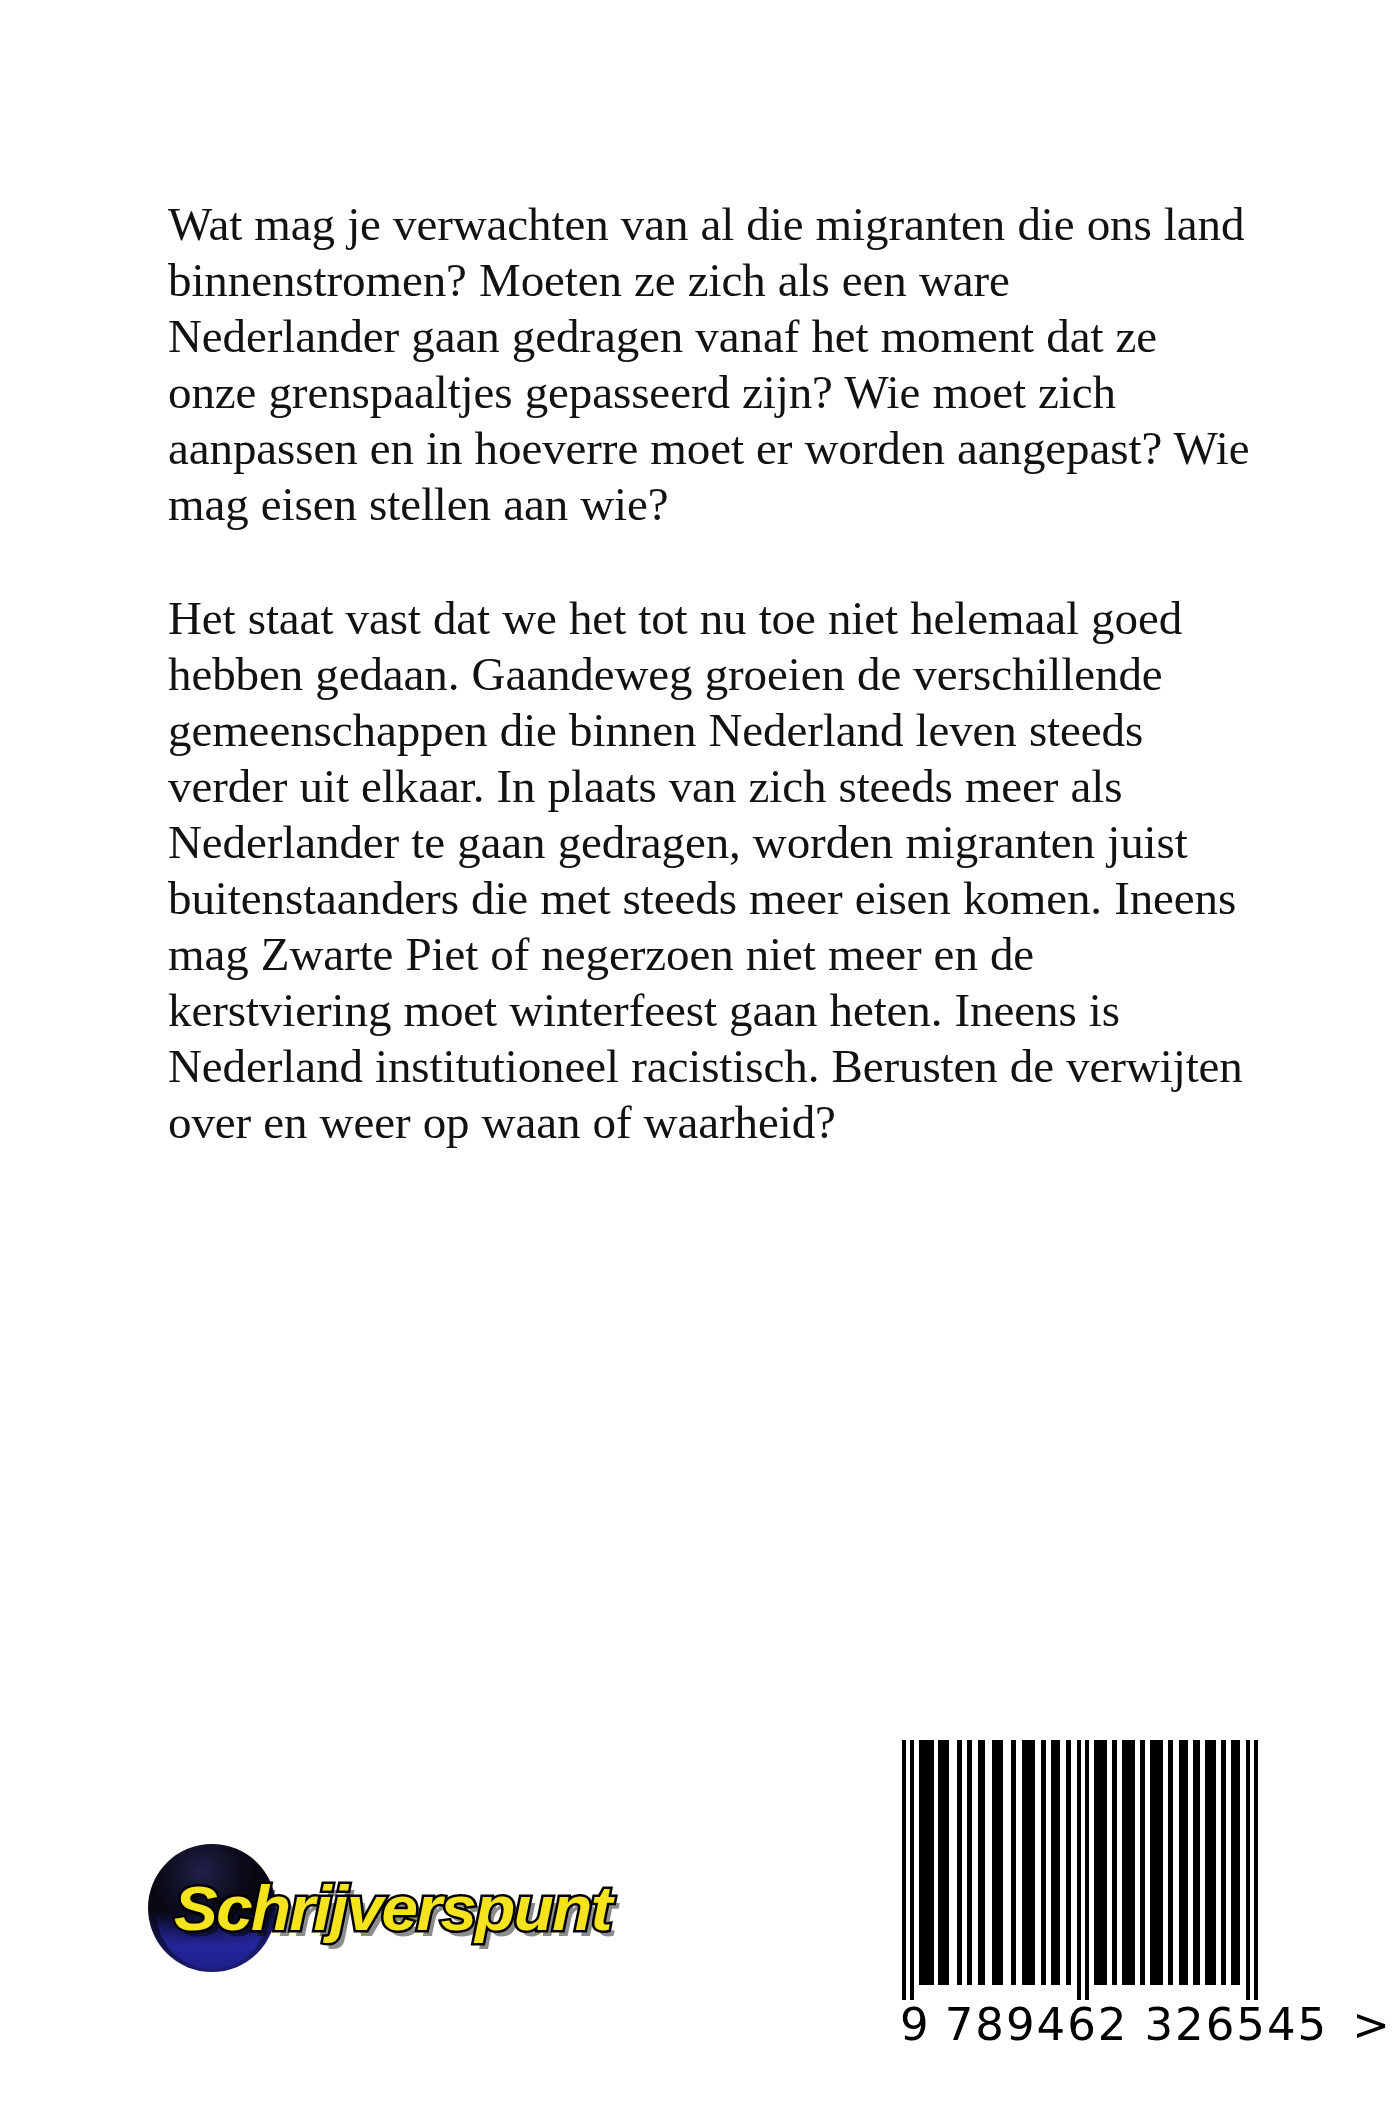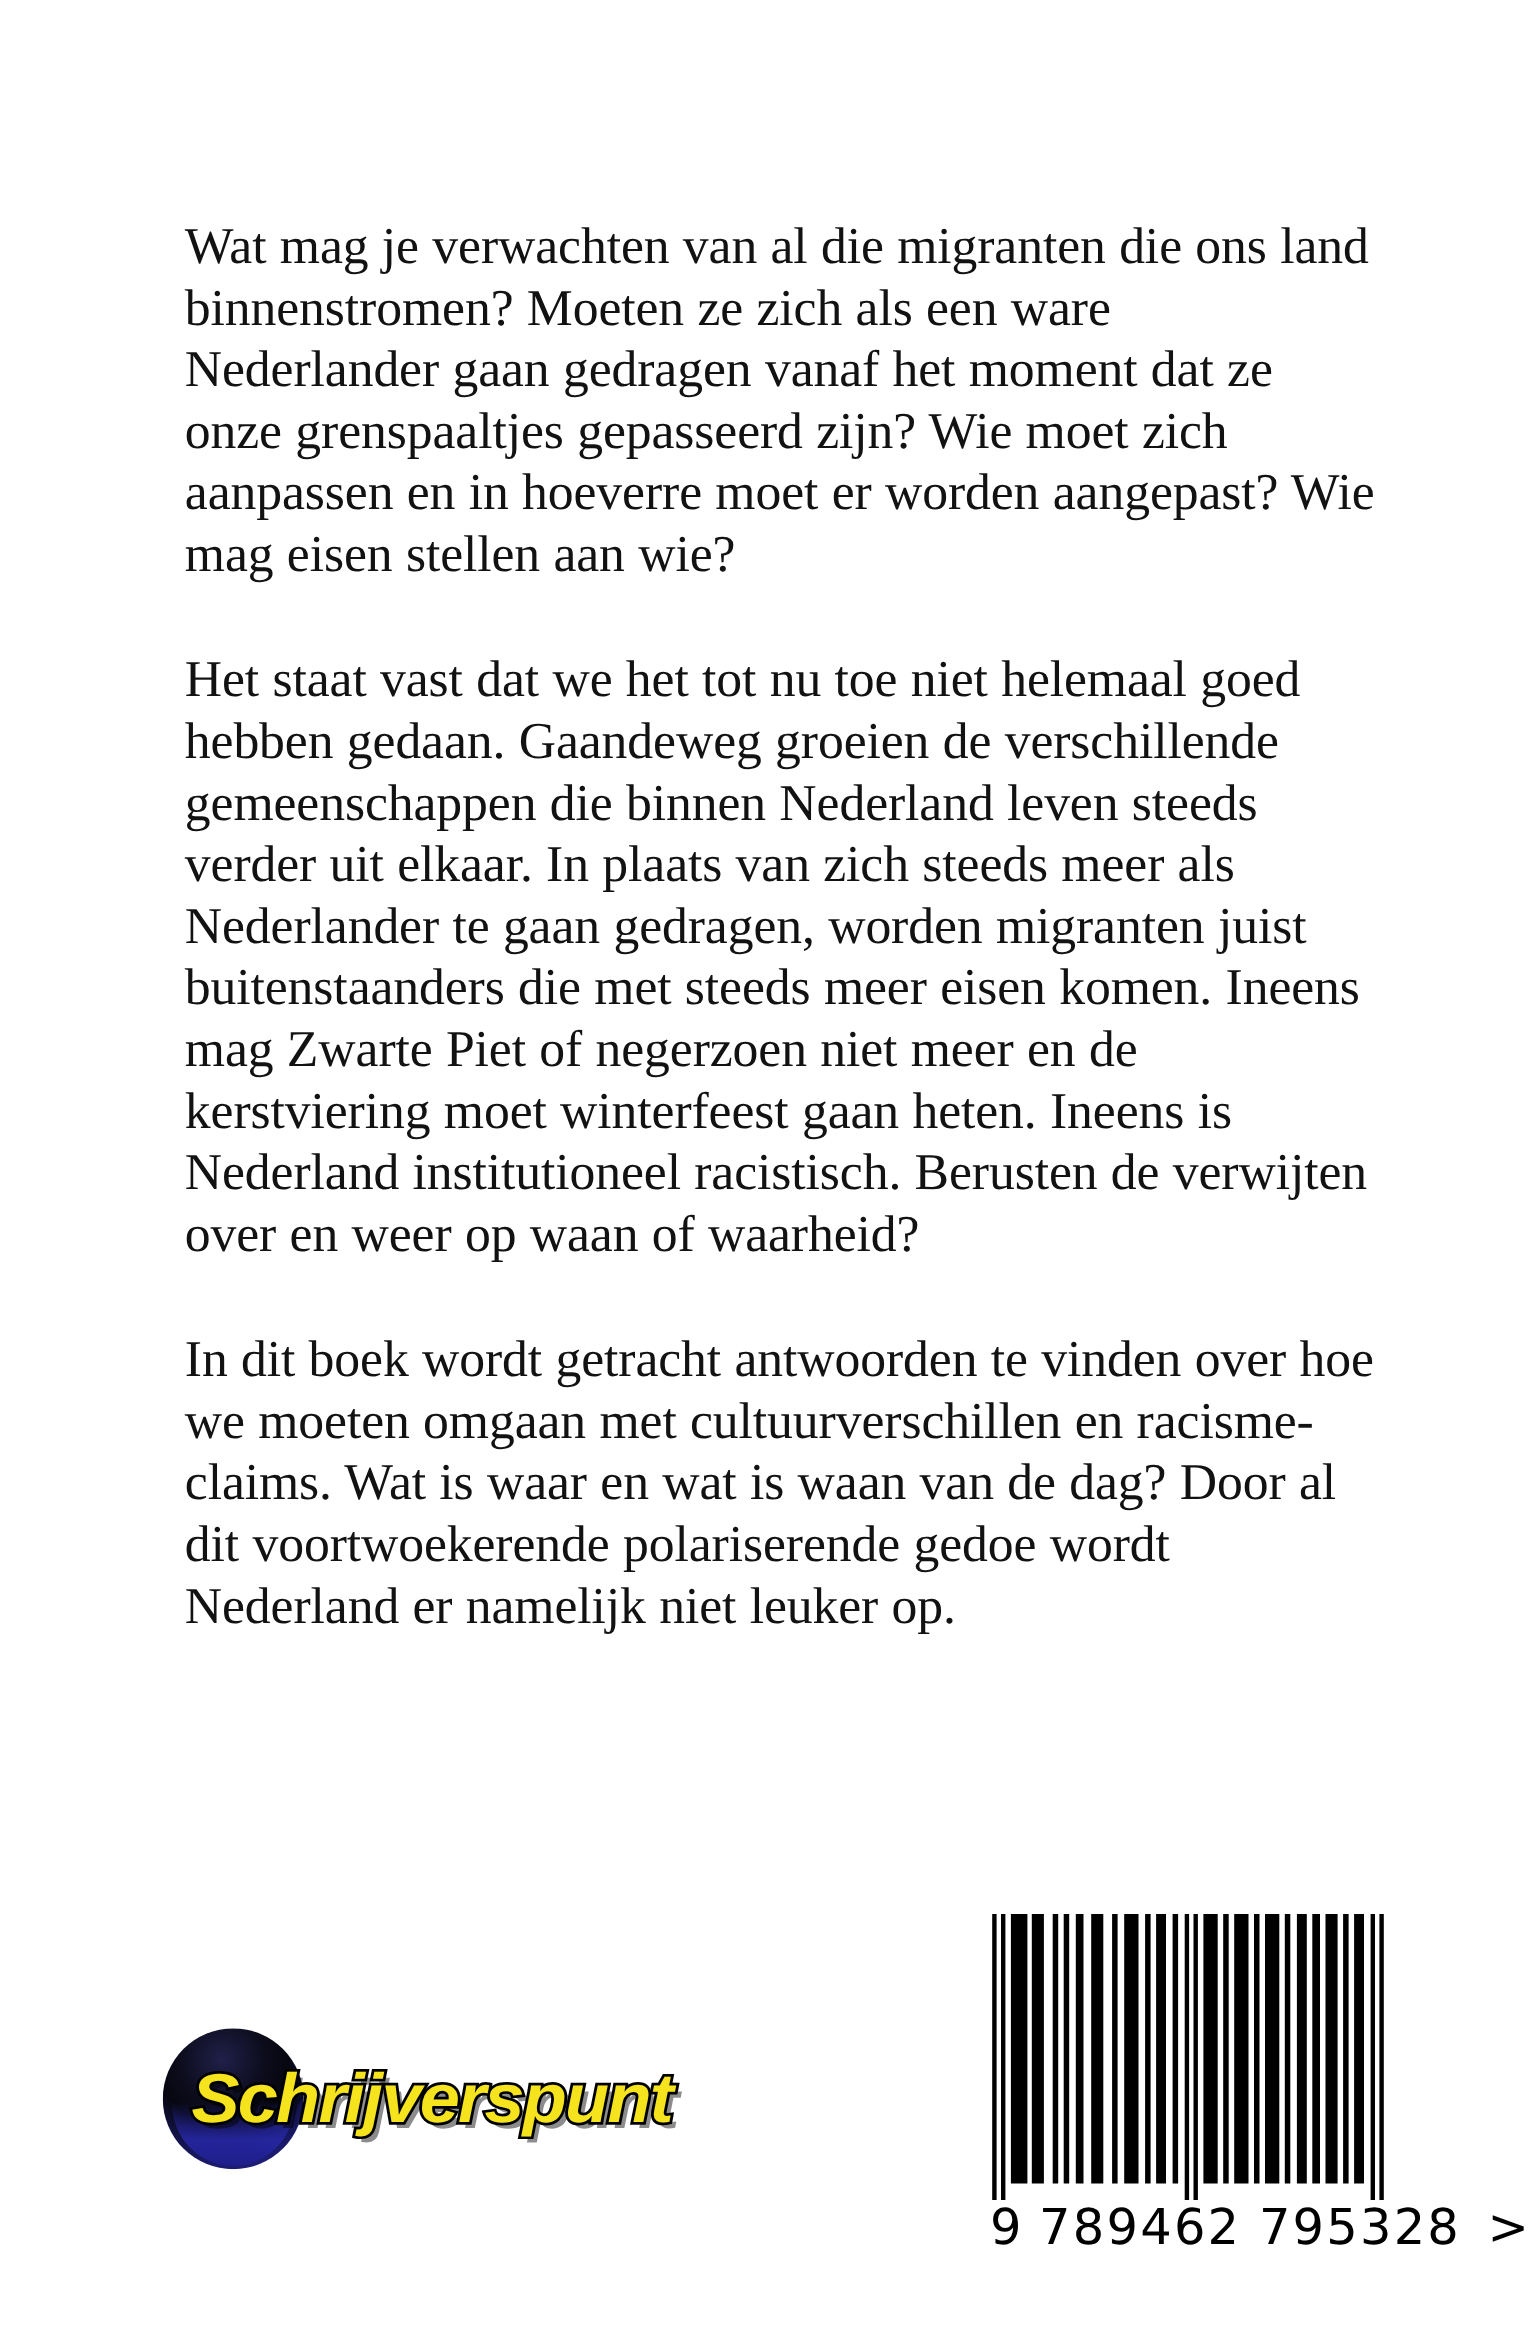--- a/index.html
+++ b/index.html
@@ -111,21 +111,20 @@
   #barcode-digits .lead { margin-right: 14px; }
   #barcode-digits .grp { margin-right: 16px; }
   #barcode-digits .tail { margin-left: 8px; }
 </style>
 </head>
 <body>
 
 <div id="blurb">
   <p class="para">Wat mag je verwachten van al die migranten die ons land binnenstromen? Moeten ze zich als een ware Nederlander gaan gedragen vanaf het moment dat ze onze grenspaaltjes gepasseerd zijn? Wie moet zich aanpassen en in hoeverre moet er worden aangepast? Wie mag eisen stellen aan wie?</p>
   <p class="para">Het staat vast dat we het tot nu toe niet helemaal goed hebben gedaan. Gaandeweg groeien de verschillende gemeenschappen die binnen Nederland leven steeds verder uit elkaar. In plaats van zich steeds meer als Nederlander te gaan gedragen, worden migranten juist buitenstaanders die met steeds meer eisen komen. Ineens mag Zwarte Piet of negerzoen niet meer en de kerstviering moet winterfeest gaan heten. Ineens is Nederland institutioneel racistisch. Berusten de verwijten over en weer op waan of waarheid?</p>
-  <p class="para">In dit boek wordt getracht antwoorden te vinden over hoe we moeten omgaan met cultuurverschillen en racisme-claims. Wat is waar en wat is waan van de dag? Door al dit voortwoekerende polariserende gedoe wordt Nederland er namelijk niet leuker op.</p>
 </div>
 
 <div id="publisher-logo">
   <div id="logo-disc"></div>
   <div id="logo-wordmark">Schrijverspunt</div>
 </div>
 
 <div id="barcode-block">
   <svg id="barcode-bars" viewBox="0 0 372 260" preserveAspectRatio="none">
     <rect x="0" y="0" width="372" height="260" fill="#ffffff"></rect>
@@ -159,15 +158,15 @@
       <rect x="293" y="0" width="7" height="245"></rect>
       <rect x="305" y="0" width="11" height="245"></rect>
       <rect x="321" y="0" width="5" height="245"></rect>
       <rect x="331" y="0" width="9" height="245"></rect>
 
       <rect x="346" y="0" width="4" height="260"></rect>
       <rect x="354" y="0" width="4" height="260"></rect>
     </g>
   </svg>
   <div id="barcode-digits">
-    <span class="lead">9</span><span class="grp">789462</span><span class="grp">795328</span><span class="tail">&gt;</span>
+    <span class="lead">9</span><span class="grp">789462</span><span class="grp">326545</span><span class="tail">&gt;</span>
   </div>
 </div>
 
 </body></html>

